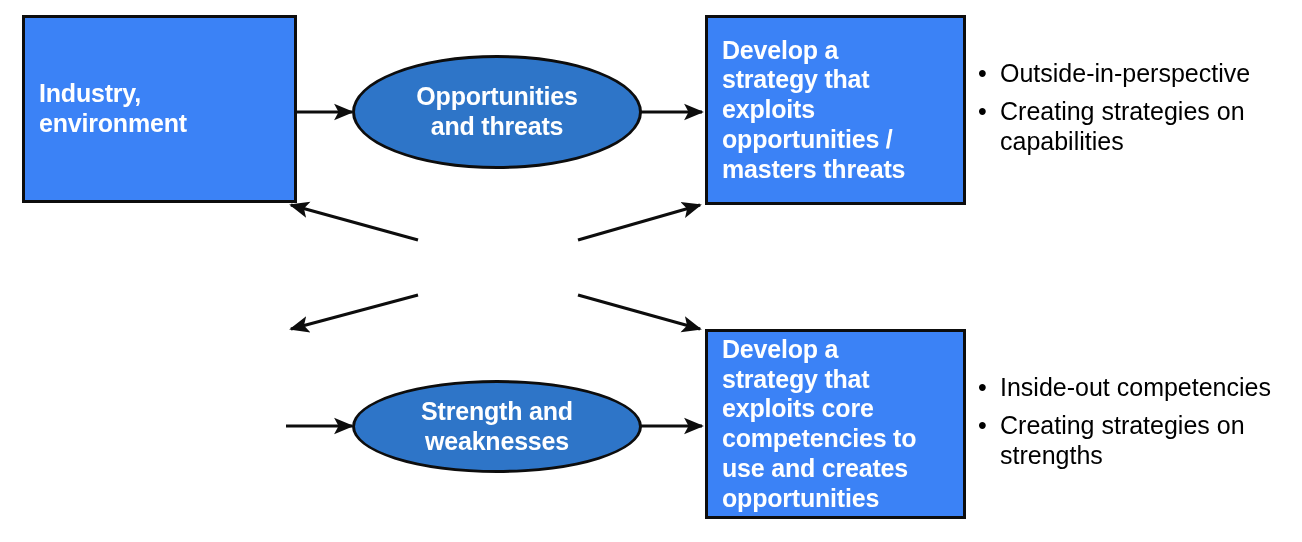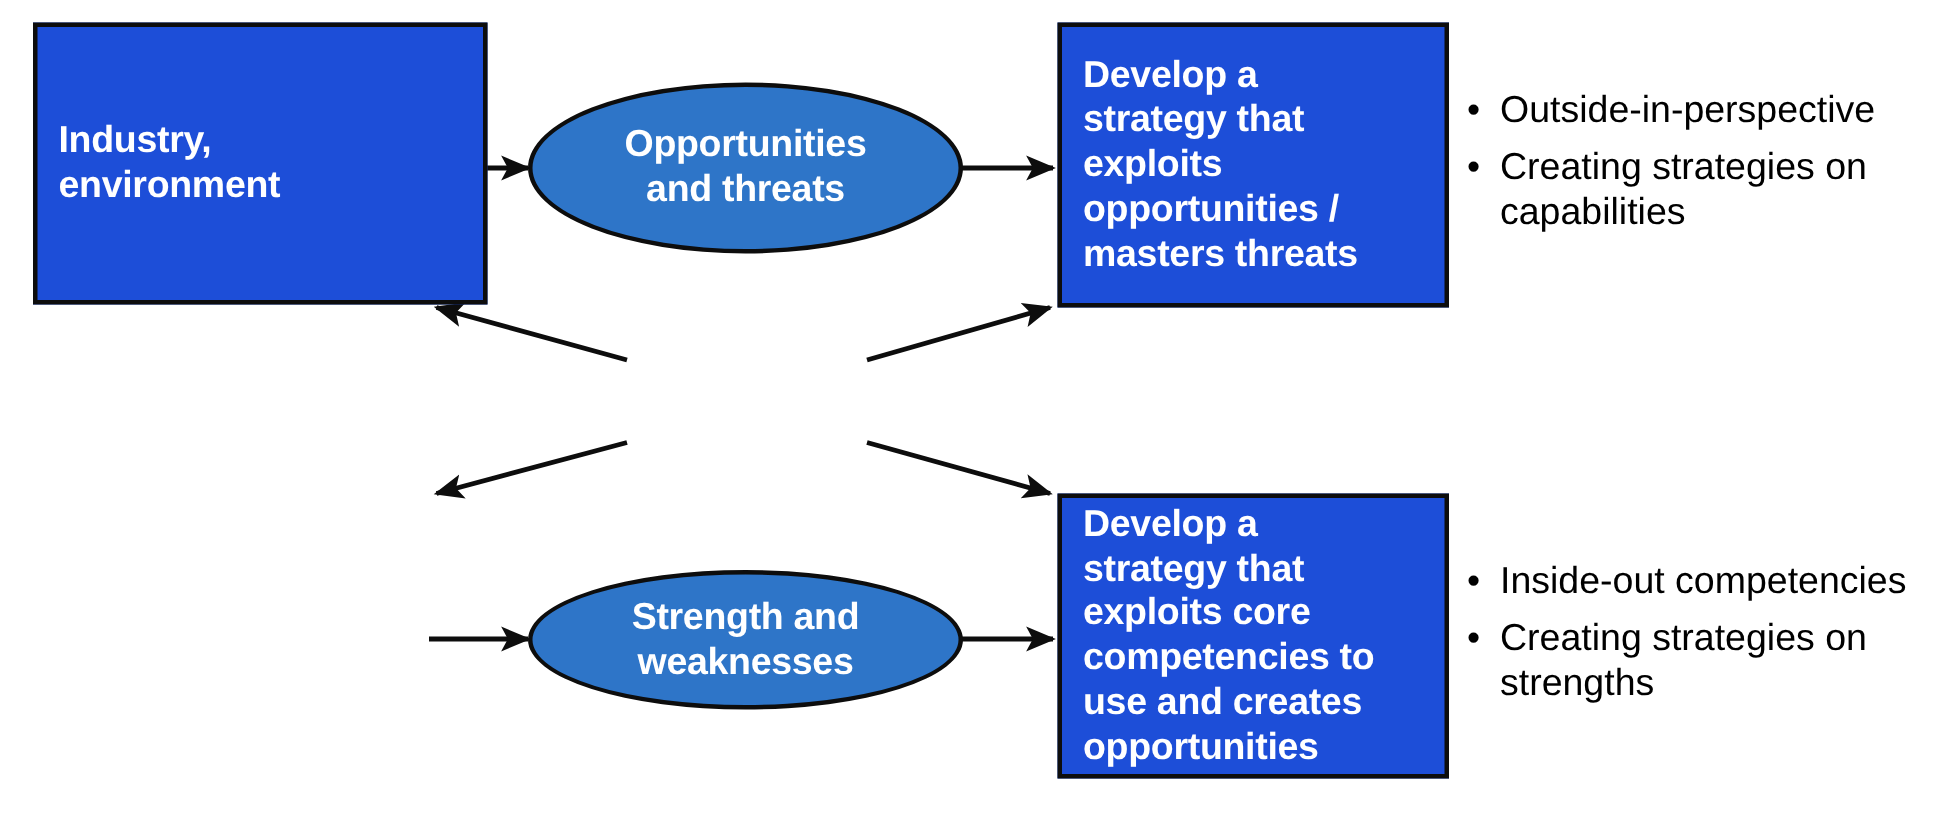--- a/index.html
+++ b/index.html
@@ -12,21 +12,21 @@
     width: 1302px;
     height: 542px;
     background: #ffffff;
     overflow: hidden;
     font-family: "Liberation Sans", sans-serif;
   }
 
   
   .node-box {
     position: absolute;
-    background: #1d4ed8;
+    background: #3b82f6;
     border: 3px solid #0d0d0d;
     box-sizing: border-box;
     display: flex;
     align-items: center;
     justify-content: flex-start;
   }
   .node-box .label {
     color: #ffffff;
     font-weight: bold;
     font-size: 25px;
@@ -114,21 +114,21 @@
 
     <line x1="418" y1="240" x2="291" y2="205" stroke="#0d0d0d" stroke-width="3.2" marker-end="url(#ah)"></line>
 
     <line x1="578" y1="240" x2="700" y2="205" stroke="#0d0d0d" stroke-width="3.2" marker-end="url(#ah)"></line>
 
     <line x1="418" y1="295" x2="291" y2="329" stroke="#0d0d0d" stroke-width="3.2" marker-end="url(#ah)"></line>
 
     <line x1="578" y1="295" x2="700" y2="329" stroke="#0d0d0d" stroke-width="3.2" marker-end="url(#ah)"></line>
   </svg>
 
-  <div class="node-box" style="left:22px; top:15px; width:303px; height:188px;">
+  <div class="node-box" style="left:22px; top:15px; width:275px; height:188px;">
     <span class="label">Industry,
 environment</span>
   </div>
 
   <div class="node-ellipse" style="left:352px; top:55px; width:290px; height:114px;">
     <span class="label">Opportunities
 and threats</span>
   </div>
 
   <div class="node-box" style="left:705px; top:15px; width:261px; height:190px;">

